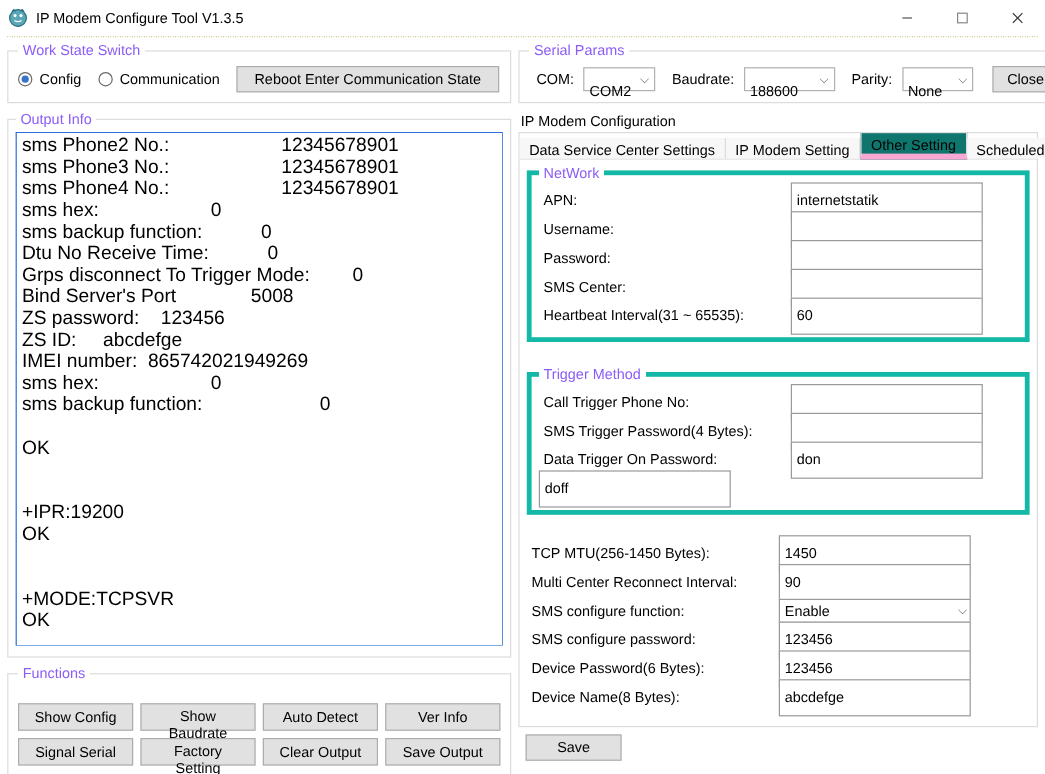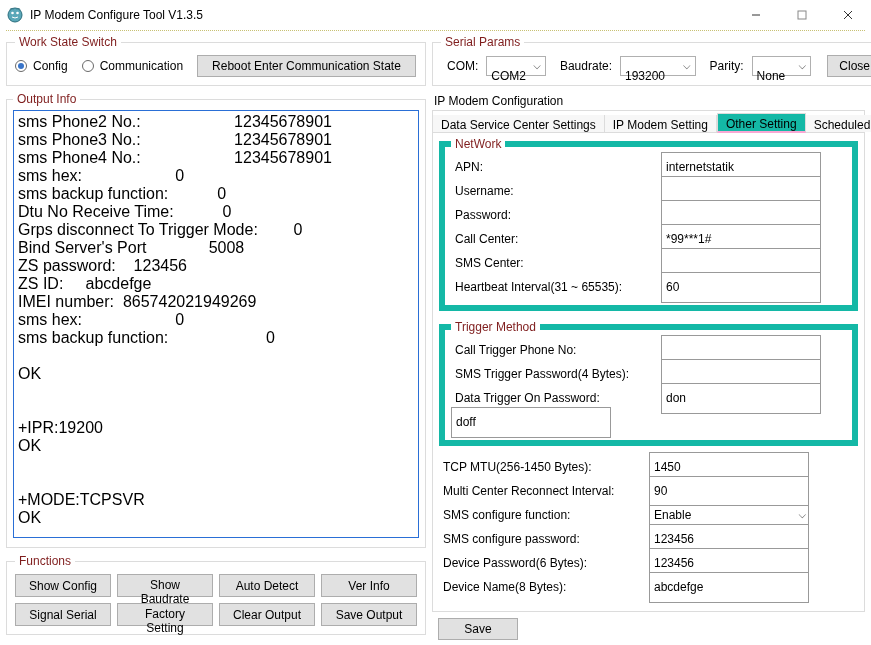--- a/index.html
+++ b/index.html
@@ -47,21 +47,21 @@
     padding: 0 6px;
     gap: 6px;
   }
   .left-col { width: 420px; flex: none; }
   .right-col { flex: 1; min-width: 0; }
   fieldset {
     border: 1px solid #dcdcdc;
     margin: 0 0 6px 0;
     padding: 6px 8px 8px 8px;
   }
-  legend { padding: 0 4px; color: #7f1d1d; }
+  legend { padding: 0 4px; color: #8b5cf6; }
   .ws-row {
     display: flex;
     align-items: center;
     gap: 14px;
   }
   .radio-wrap { display: inline-flex; align-items: center; gap: 6px; }
   .radio-dot {
     width: 12px; height: 12px; border-radius: 50%;
     border: 1px solid #6a6a6a;
     display: inline-flex; align-items: center; justify-content: center;
@@ -89,21 +89,21 @@
     font-family: "Segoe UI", Tahoma, sans-serif;
     font-size: 16px;
     white-space: pre;
     overflow-y: scroll;
     resize: none;
   }
   .func-grid {
     display: grid;
     grid-template-columns: repeat(4, 1fr);
     gap: 6px;
-    margin-top: 0;
+    margin-top: 12px;
   }
   .func-grid .btn { width: 100%; height: 23px; }
   .serial-row {
     display: flex;
     align-items: center;
     gap: 8px;
   }
   .serial-row .lbl { margin-left: 6px; }
   .combo {
     display: inline-flex;
@@ -129,29 +129,29 @@
     position: relative;
   }
   .tab {
     padding: 3px 8px 0 8px;
     border-right: 1px solid #dcdcdc;
     background:#f7f7f7;
     cursor: pointer;
     white-space: nowrap;
   }
   .tab.active {
-    background:#14b8a6;
+    background:#0f766e;
     border-top: 1px solid #dcdcdc;
     border-left: 1px solid #dcdcdc;
     margin-bottom:-1px;
-    border-bottom: 2px solid #f9a8d4;
+    border-bottom: 5px solid #f9a8d4;
   }
   .inner-fs {
-    border: 6px solid #14b8a6;
-    margin: 4px 6px 9px 6px;
+    border: 4px solid #14b8a6;
+    margin: 4px 6px 20px 6px;
     padding: 4px 6px 6px 6px;
   }
   .form-row {
     display: flex;
     align-items: center;
     height: 24px;
   }
   .form-row .flabel { width: 210px; padding-left:4px; }
   .form-row .finput {
     flex: 1;
@@ -278,21 +278,21 @@
     <fieldset>
       <legend>Serial Params</legend>
       <div class="serial-row">
         <span class="lbl">COM:</span>
         <span class="combo">
           <span class="val">COM2</span>
           <span class="arrow">⌵</span>
         </span>
         <span class="lbl">Baudrate:</span>
         <span class="combo wide">
-          <span class="val">193200</span>
+          <span class="val">188600</span>
           <span class="arrow">⌵</span>
         </span>
         <span class="lbl">Parity:</span>
         <span class="combo">
           <span class="val">None</span>
           <span class="arrow">⌵</span>
         </span>
         <span style="flex:1"></span>
         <button class="btn" style="width:55px">Close</button>
       </div>
@@ -317,24 +317,20 @@
           </div>
         <div class="form-row">
             <span class="flabel">Username:</span>
             <input class="finput" value="" style="">
           </div>
         <div class="form-row">
             <span class="flabel">Password:</span>
             <input class="finput" value="" style="">
           </div>
         <div class="form-row">
-            <span class="flabel">Call Center:</span>
-            <input class="finput" value="*99***1#" style="">
-          </div>
-        <div class="form-row">
             <span class="flabel">SMS Center:</span>
             <input class="finput" value="" style="">
           </div>
         <div class="form-row">
             <span class="flabel">Heartbeat Interval(31 ~ 65535):</span>
             <input class="finput" value="60" style="">
           </div>
       </fieldset>
 
       <fieldset class="inner-fs">

